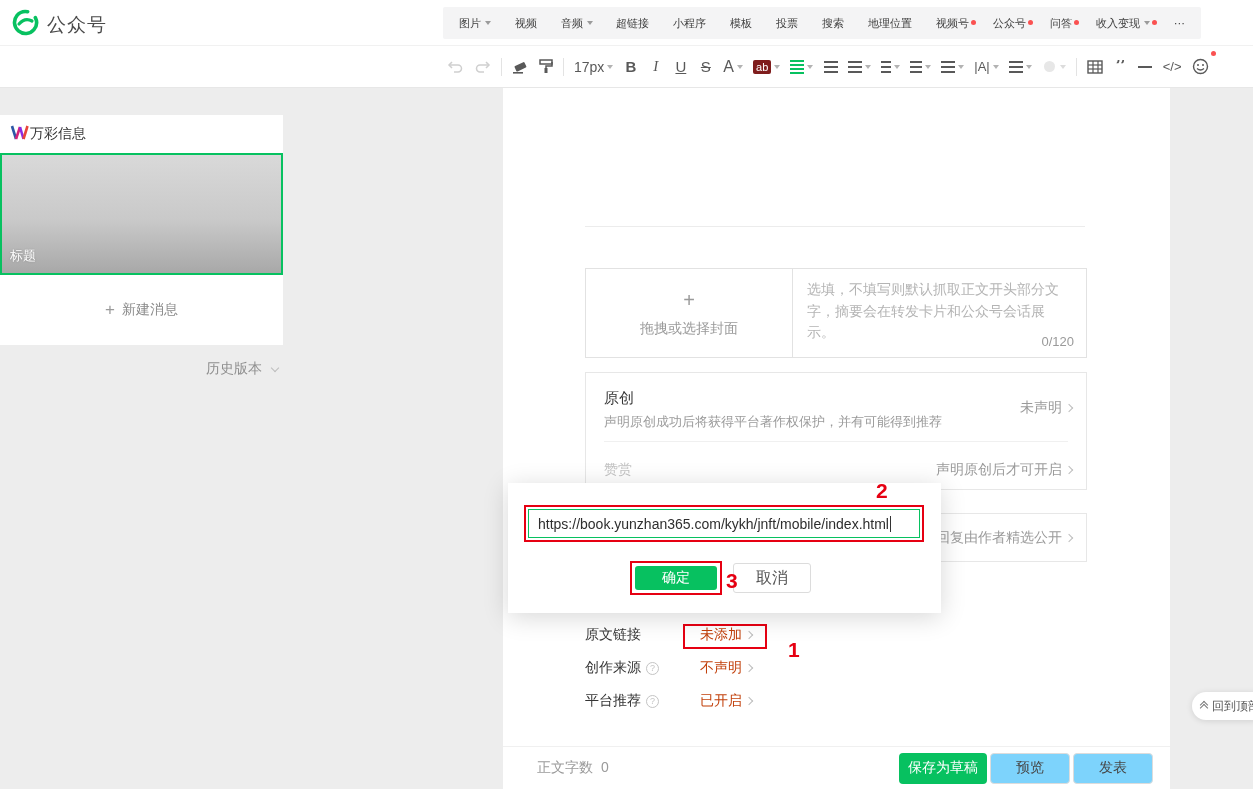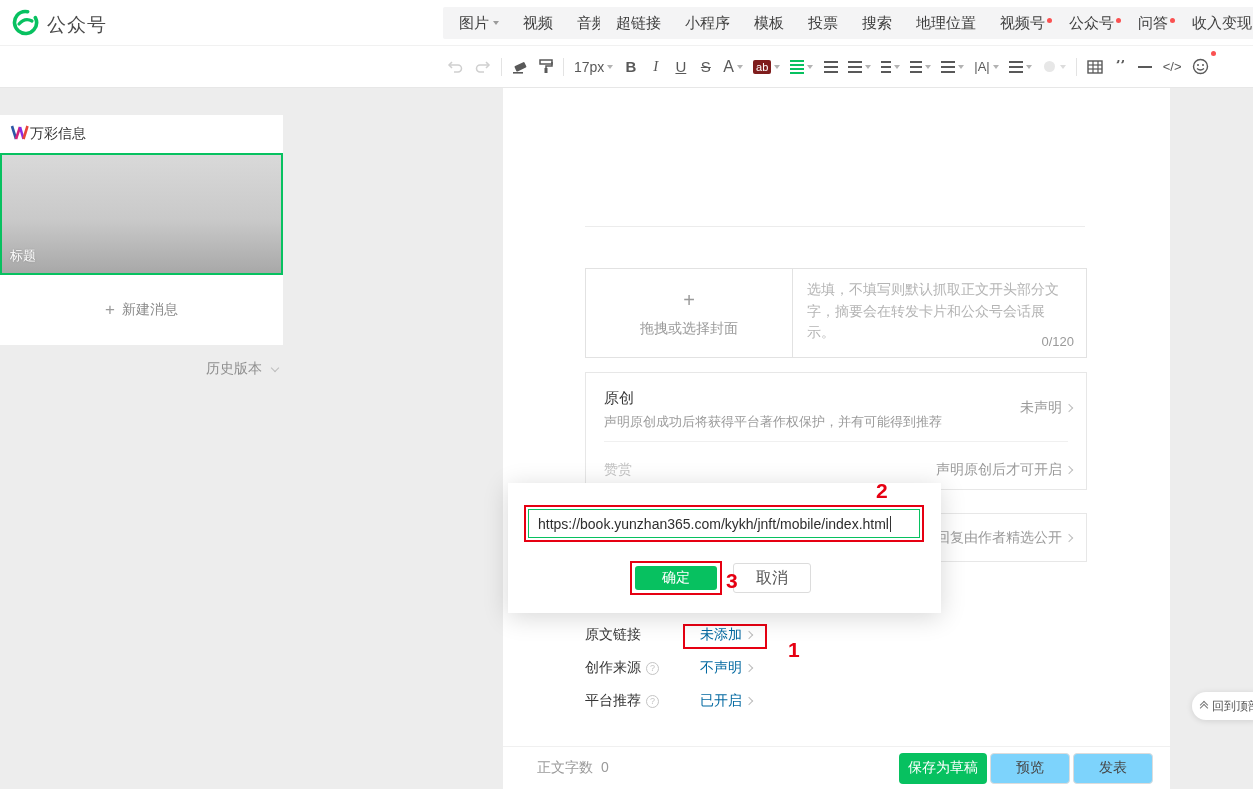--- a/index.html
+++ b/index.html
@@ -10,21 +10,21 @@
   }
   .clickable { cursor:pointer; }
 
   
   .app-header { position:absolute; left:0; top:0; width:1253px; height:46px; background:#fff; border-bottom:1px solid #f1f1f1; z-index:6; }
   .logo-wrap { position:absolute; left:12px; top:9px; display:flex; align-items:center; gap:8px; }
   .logo-title { font-size:19px; color:#4a4a4a; letter-spacing:1px; }
   .nav-group { position:absolute; top:7px; height:32px; background:#f4f4f5; border-radius:2px; display:flex; align-items:center; padding:0 4px; }
   .nav-media { left:443px; }
   .nav-insert { left:600px; }
-  .nav-item { position:relative; padding:0 12px; font-size:15px; color:#3e3e3e; white-space:nowrap; display:flex; align-items:center; }
+  .nav-item { position:relative; padding:0 12px; font-size:11px; color:#3e3e3e; white-space:nowrap; display:flex; align-items:center; }
   .red-dot { position:absolute; top:4px; right:5px; width:5px; height:5px; border-radius:50%; background:#fa5151; }
   .nav-caret { width:0; height:0; border-left:3px solid transparent; border-right:3px solid transparent; border-top:4px solid #9b9b9b; margin-left:4px; }
 
   
   .toolbar { position:absolute; left:0; top:46px; width:1253px; height:42px; background:#fff; border-bottom:1px solid #e7e7e7; display:flex; align-items:center; padding-left:444px; z-index:5; }
   .tb { height:26px; min-width:21px; padding:0 3px; display:flex; align-items:center; justify-content:center; color:#595959; font-size:14px; margin-right:4px; }
   .tb b { font-weight:bold; font-size:15px; }
   .tb .it { font-style:italic; font-family:"Liberation Serif",serif; font-size:15px; }
   .tb .un { text-decoration:underline; font-size:15px; }
   .tb .st { text-decoration:line-through; font-size:15px; }
@@ -70,21 +70,21 @@
   .orig-value { position:absolute; right:14px; top:26px; font-size:14px; color:#9a9a9a; display:flex; align-items:center; }
   .orig-divider { position:absolute; left:18px; right:18px; top:68px; height:1px; background:#f0f0f0; }
   .reward-label { position:absolute; left:18px; top:88px; font-size:14px; color:#c3c3c3; }
   .reward-value { position:absolute; right:14px; top:88px; font-size:14px; color:#9a9a9a; display:flex; align-items:center; }
 
   .comment-card { position:absolute; left:82px; top:425px; width:502px; height:49px; border:1px solid #e7e7e7; }
   .comment-frag { position:absolute; right:14px; top:15px; font-size:14px; color:#9a9a9a; display:flex; align-items:center; }
 
   .meta-row { position:absolute; left:82px; height:20px; display:flex; align-items:center; font-size:14px;justify-content:center; }
   .meta-label { color:#353535; display:flex; align-items:center; gap:5px; width:115px; }
-  .meta-value { color:#0369a1; display:flex; align-items:center; }
+  .meta-value { color:#c2410c; display:flex; align-items:center; }
   .help-ic { width:13px; height:13px; border:1px solid #c4c4c4; border-radius:50%; color:#c4c4c4; font-size:9px; display:inline-flex; align-items:center; justify-content:center; }
 
   .editor-footer { position:absolute; left:0; right:0; bottom:0; height:43px; background:#fff; border-top:1px solid #f0f0f0; display:flex; align-items:center; padding:0 17px 0 18px; }
   .wordcount { font-size:14px; color:#9a9a9a; display:flex; gap:8px;margin-left:16px; }
   .footer-btns { margin-left:auto; display:flex; gap:3px; }
   .btn { height:31px; border-radius:4px; font-size:14px; display:flex; align-items:center; justify-content:center; }
   .btn-green { width:88px; background:#07c160; color:#fff; border:none; }
   .btn-plain { width:80px; background:#7dd3fc; border:1px solid #dcdcdc; color:#464646; }
 
   

